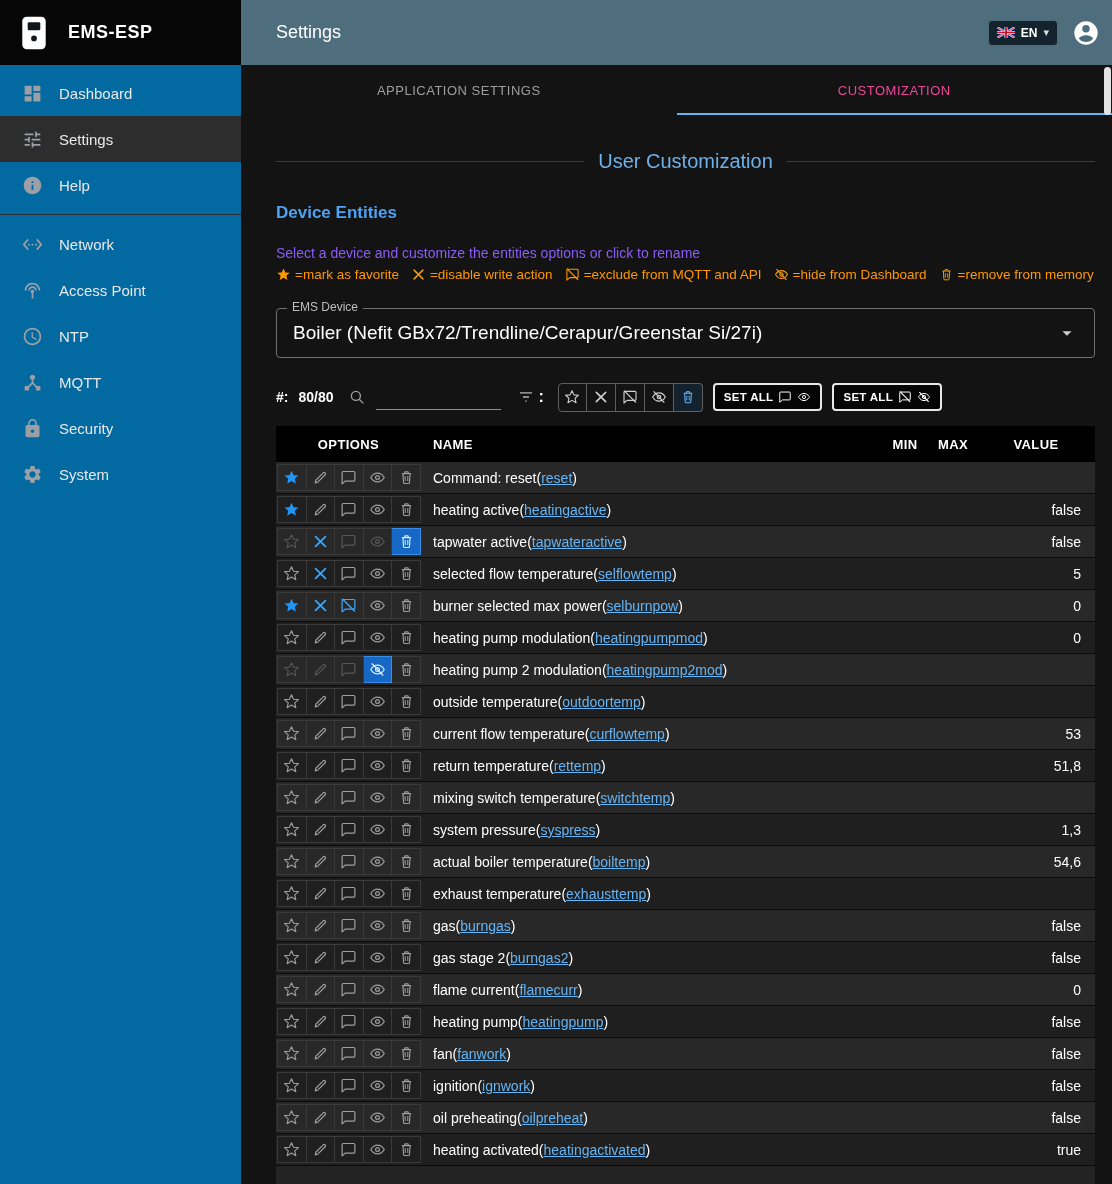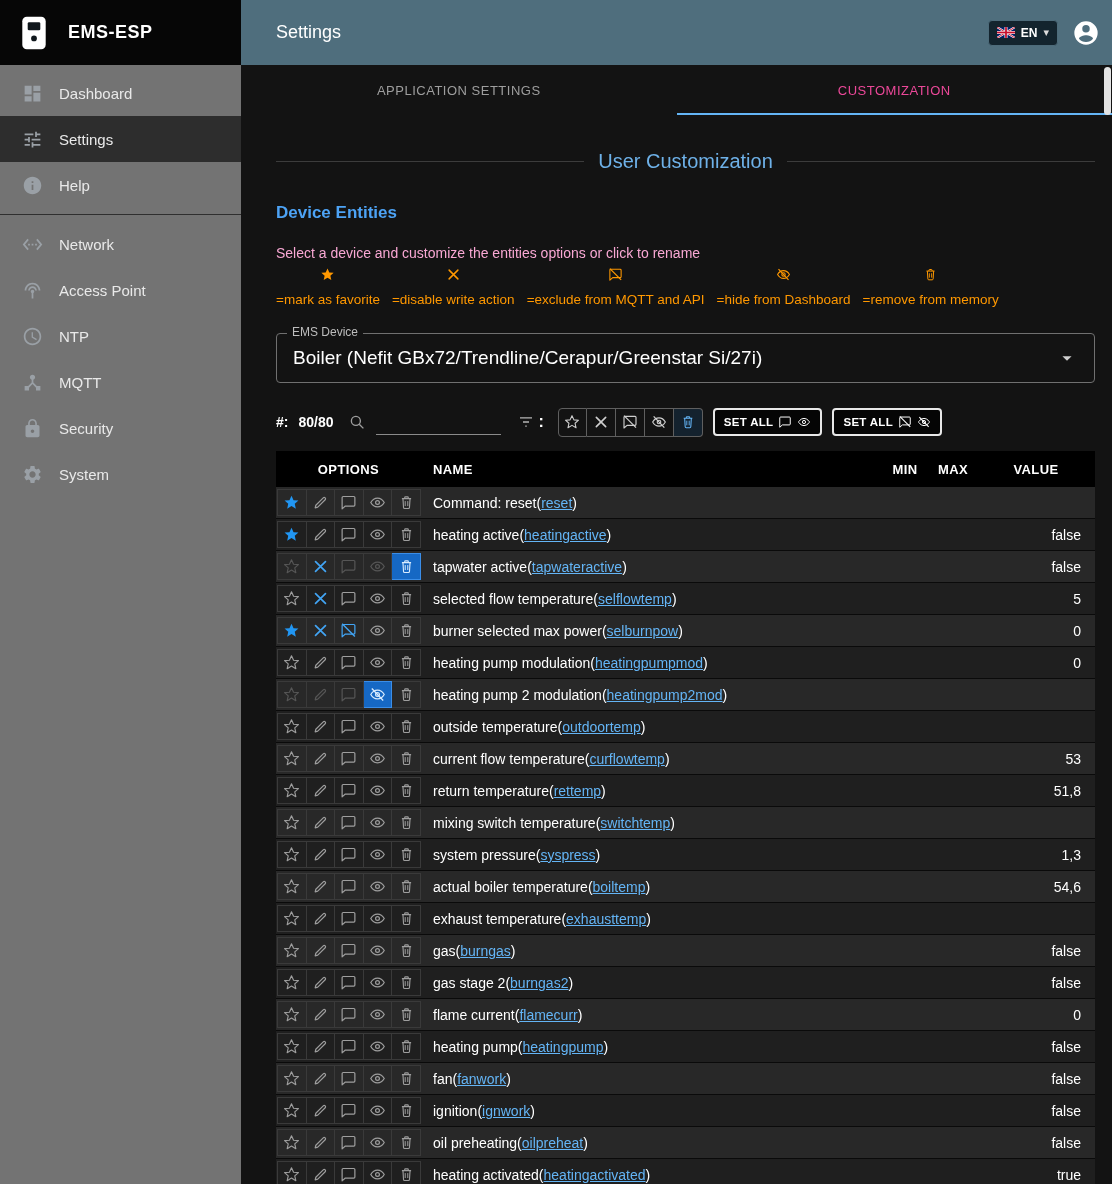--- a/index.html
+++ b/index.html
@@ -1,20 +1,20 @@
 <!DOCTYPE html>
 <html><head>
 <meta charset="utf-8">
 <style>
   * { box-sizing: border-box; margin: 0; padding: 0; }
   html,body { background:#000; font-family:"Liberation Sans","DejaVu Sans",sans-serif; }
   .app { width:1112px; height:1184px; display:flex; overflow:hidden; background:#131313; }
 
   
-  .sidebar { width:241px; flex-shrink:0; background:#737373; display:flex; flex-direction:column; }
+  .sidebar { width:241px; flex-shrink:0; background:#0369a1; display:flex; flex-direction:column; }
   .logo { height:65px; background:#060606; display:flex; align-items:center; padding-left:16px; gap:16px; flex-shrink:0; }
   .logo-title { color:#fff; font-size:18px; font-weight:700; letter-spacing:.5px; }
   .nav { padding-top:5px; }
   .nav-item { height:46px; display:flex; align-items:center; padding-left:22px; gap:16px; cursor:pointer; }
   .nav-item.active { background:#2d2d2d; }
   .nav-icon { width:21px; height:21px; color:#9aa0a6; flex-shrink:0; }
   .nav-icon svg { width:100%; height:100%; display:block; }
   .nav-label { color:#e9e9e9; font-size:15px; }
   .nav-divider { height:1px; background:#2f2f2f; margin:6px 0; }
 
@@ -35,23 +35,23 @@
   .tab.active::after { content:""; position:absolute; left:0; right:0; bottom:0; height:2px; background:#64b5f6; }
 
   .scroll-thumb { position:absolute; right:1px; top:67px; width:7px; height:48px; background:#e3e3e3; border-radius:4px; }
 
   .content { flex:1; padding:0 17px 0 35px; overflow:hidden; }
 
   .page-title { margin-top:35px; display:flex; align-items:center; gap:14px; color:#6eb1e8; font-size:20px; font-weight:400; }
   .page-title::before, .page-title::after { content:""; flex:1; border-top:1px solid #3c3c3c; }
 
   .section-heading { margin-top:30px; color:#4da3f5; font-size:17px; font-weight:700; }
-  .instructions { margin-top:22px; color:#f9a8d4; font-size:14px; }
+  .instructions { margin-top:22px; color:#8b5cf6; font-size:14px; }
   .legend { margin-top:6px; color:#ff9800; font-size:13.5px; display:flex; align-items:center; gap:12px; white-space:nowrap; }
-  .legend-item { display:inline-flex; align-items:center; gap:10px;flex-direction:column; }
+  .legend-item { display:inline-flex; gap:4px; }
   .legend-icon { width:15px; height:15px; display:inline-block; }
   .legend-icon svg { width:100%; height:100%; display:block; }
 
   .select-box { margin-top:26px; position:relative; height:50px; border:1px solid #707070; border-radius:4px; display:flex; align-items:center; padding:0 16px; cursor:pointer; }
   .select-label { position:absolute; top:-9px; left:10px; background:#131313; padding:0 5px; font-size:12px; color:#bdbdbd; }
   .select-value { color:#fff; font-size:19px; }
   .select-caret { margin-left:auto; width:22px; height:22px; color:#cfcfcf; }
   .select-caret svg { width:100%; height:100%; }
 
   .filter-row { margin-top:20px; display:flex; align-items:center; gap:10px; height:38px; }

